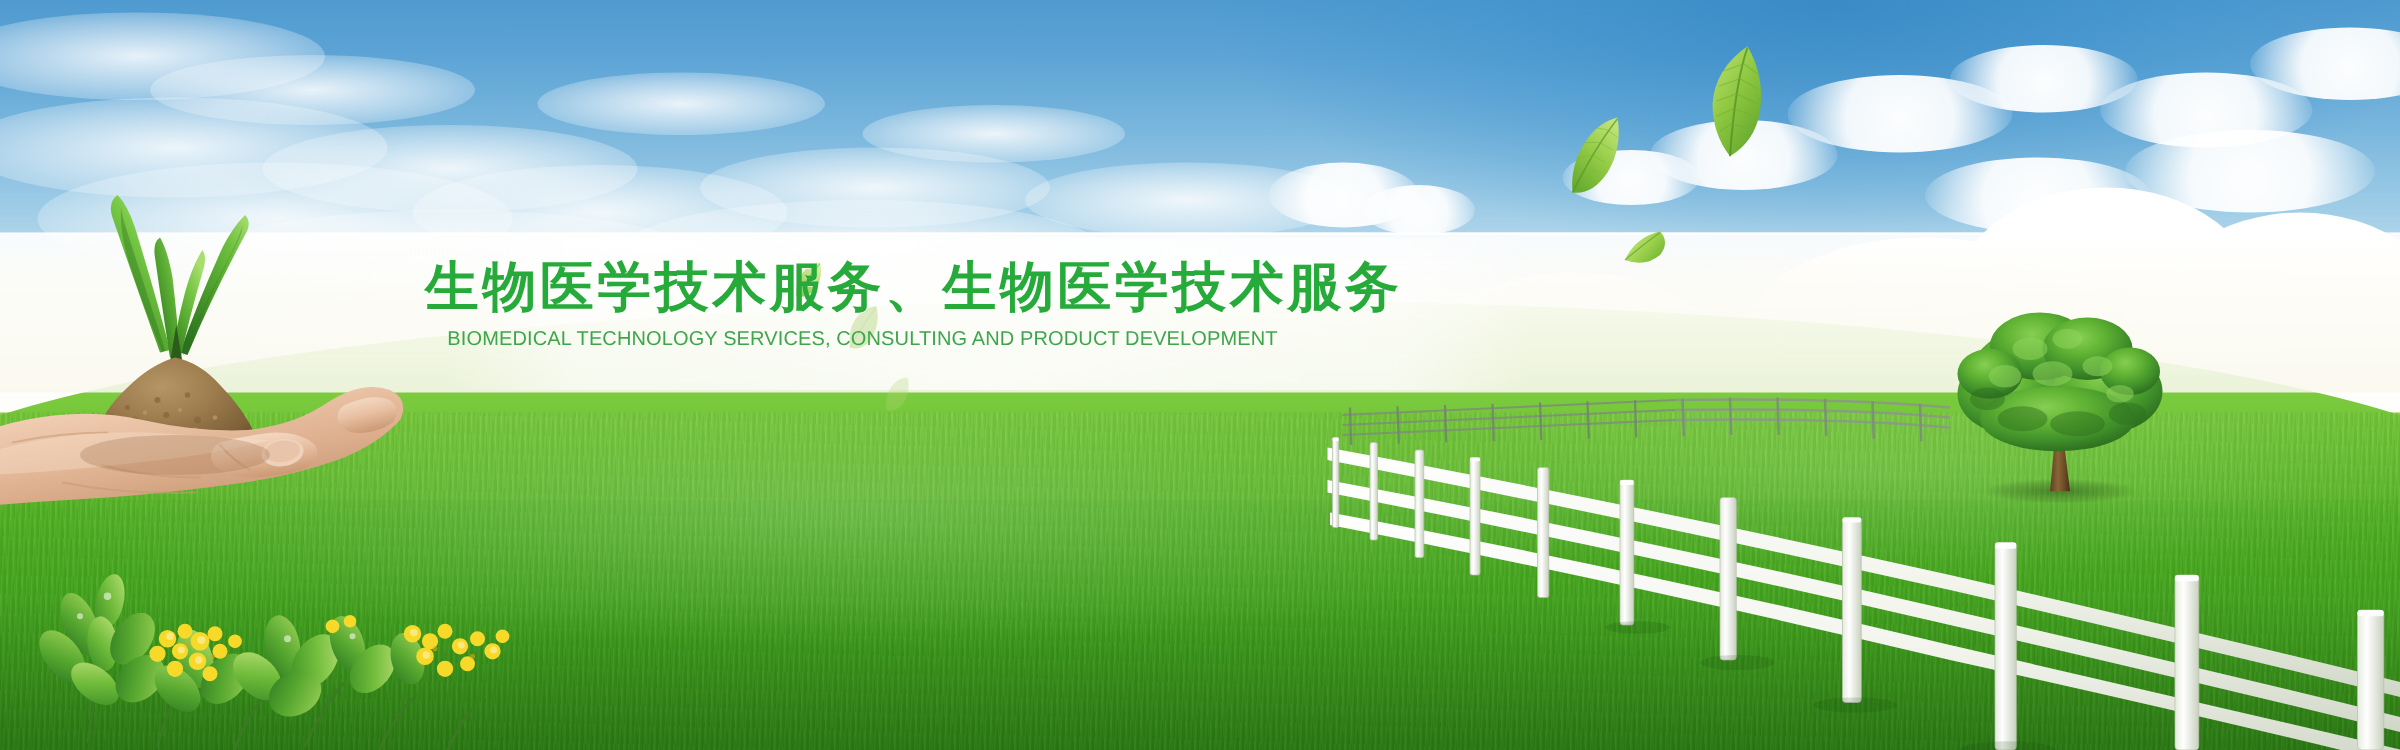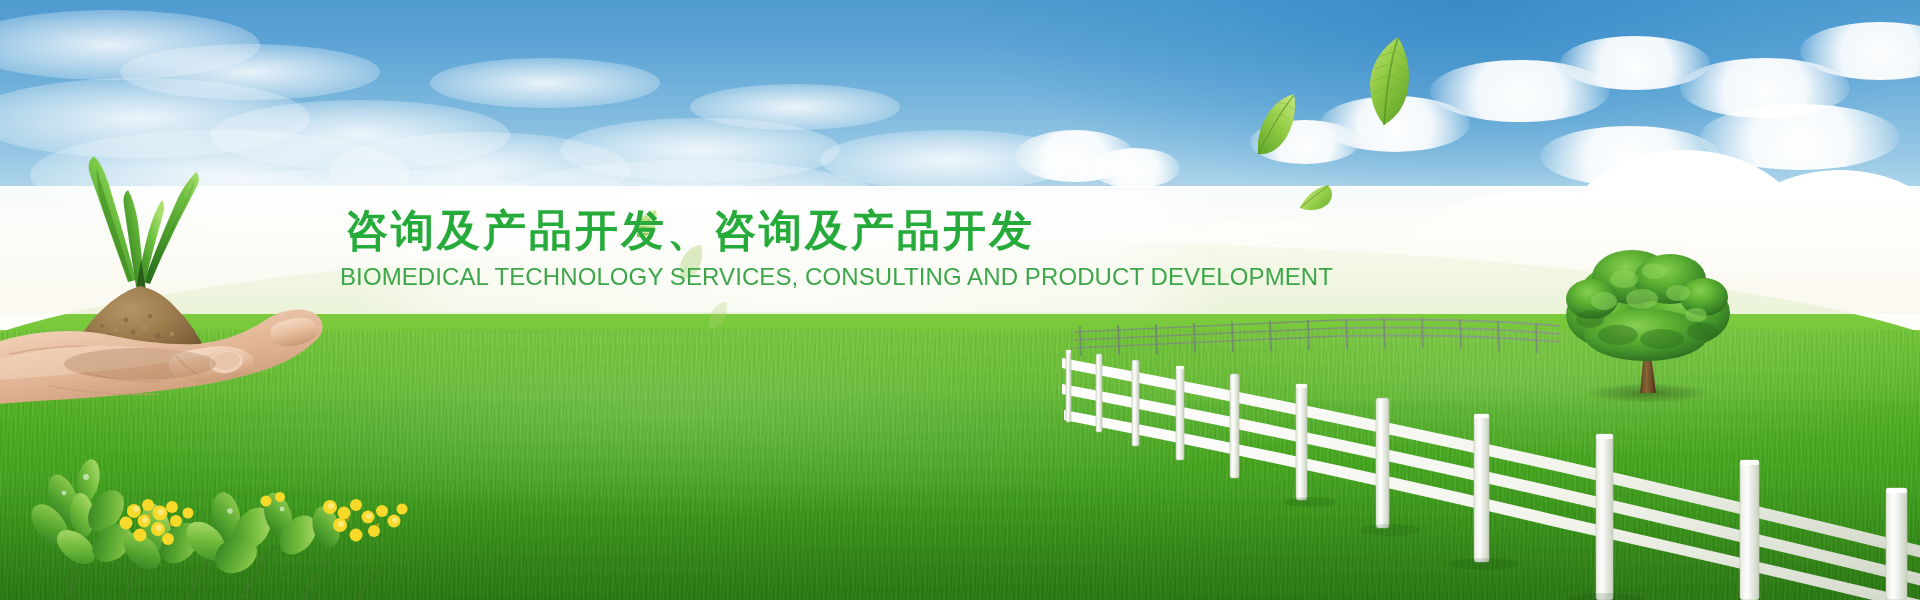--- a/index.html
+++ b/index.html
@@ -191,21 +191,21 @@
     font-weight: 700;
     letter-spacing: 3px;
     color: #26ab3b;
     line-height: 1.12;
     white-space: nowrap;
     text-shadow: 0 1px 0 rgba(255,255,255,0.6);
   }
   .subline {
     margin: 9px 0 0 0;
     font-family: "Liberation Sans", "DejaVu Sans", sans-serif;
-    font-size: 24px;
+    font-size: 16px;
     font-weight: 400;
     letter-spacing: 0.1px;
     color: #3da64a;
     white-space: nowrap;
   }
 
   
   .hand-group { position: absolute; left: -10px; top: 140px; width: 380px; height: 260px; z-index: 30; }
 
   
@@ -715,17 +715,17 @@
     </div>
 
     <div class="leaf" style="left:706px; top:300px; opacity:0.30;">
       <svg width="24" height="30" viewBox="0 0 24 30">
         <path d="M20 2 Q23 13 16 24 Q9 30 3 28 Q2 14 9 7 Q14 2 20 2 Z" fill="#b5d47a"></path>
       </svg>
     </div>
   </div>
 
   <div class="text-block">
-    <h1 class="headline">咨询及产品开发、咨询及产品开发</h1>
+    <h1 class="headline">生物医学技术服务、生物医学技术服务</h1>
     <p class="subline">BIOMEDICAL TECHNOLOGY SERVICES, CONSULTING AND PRODUCT DEVELOPMENT</p>
   </div>
 
 </div>
 
 </body></html>

